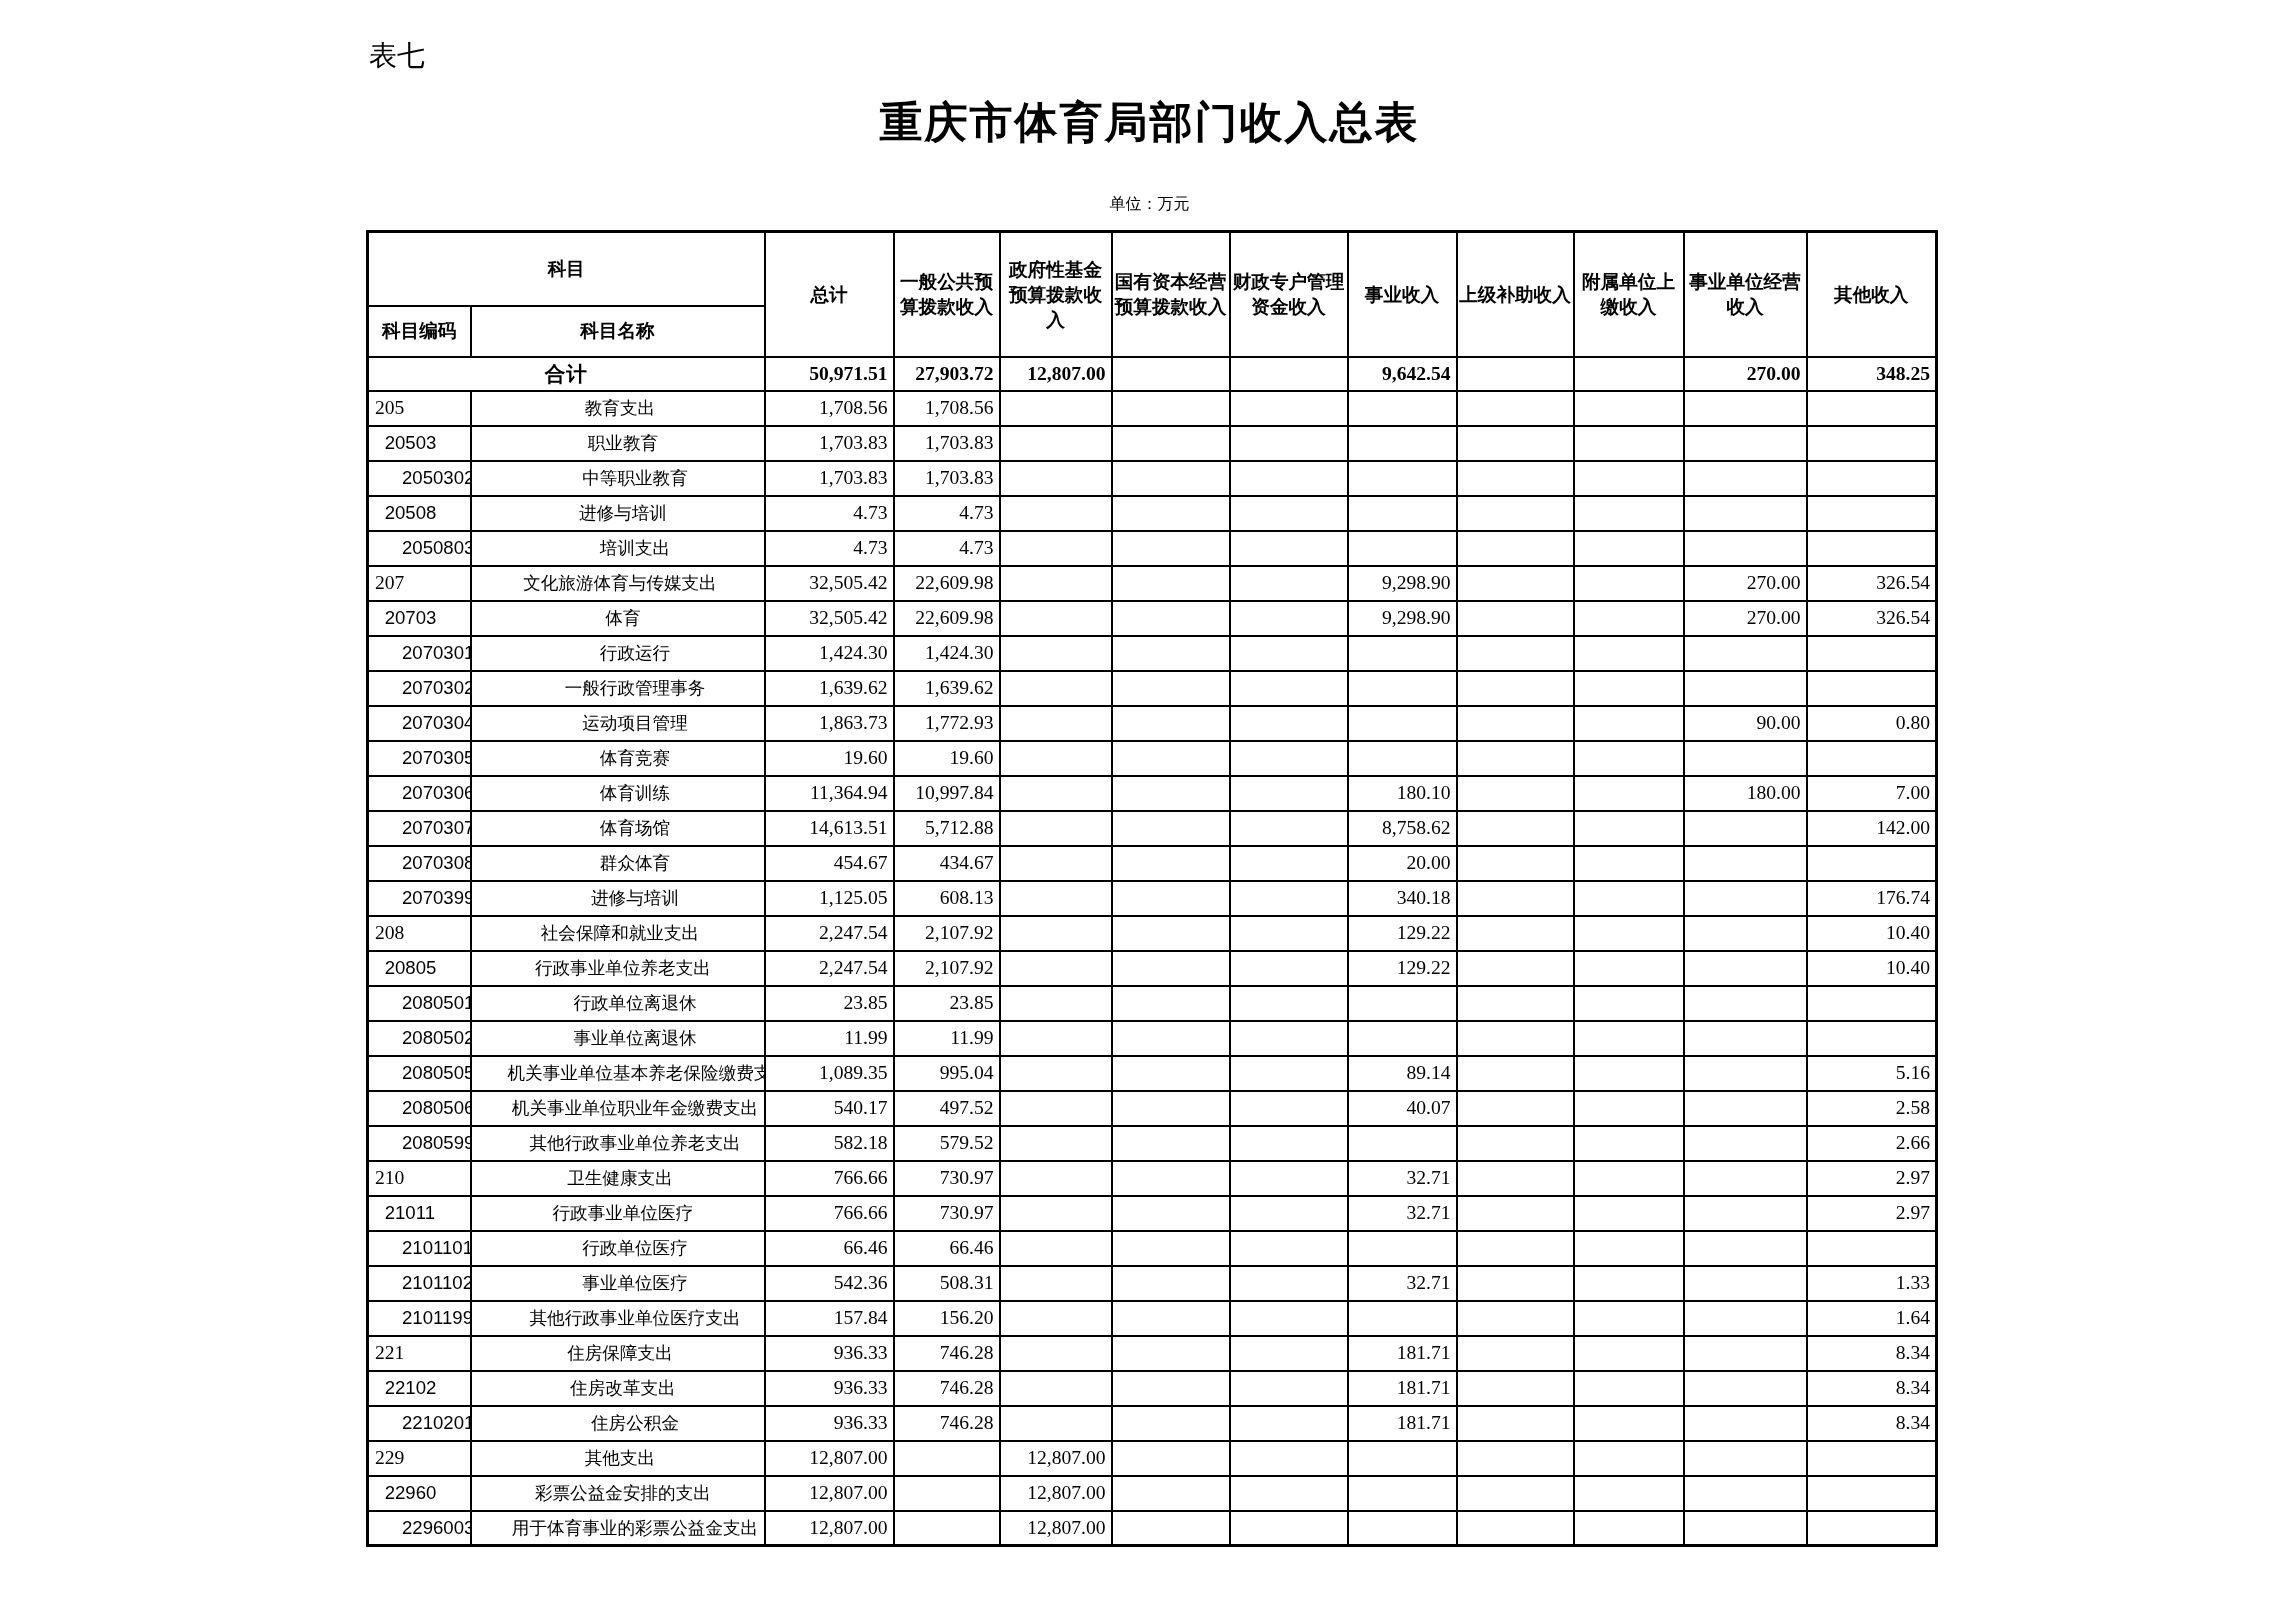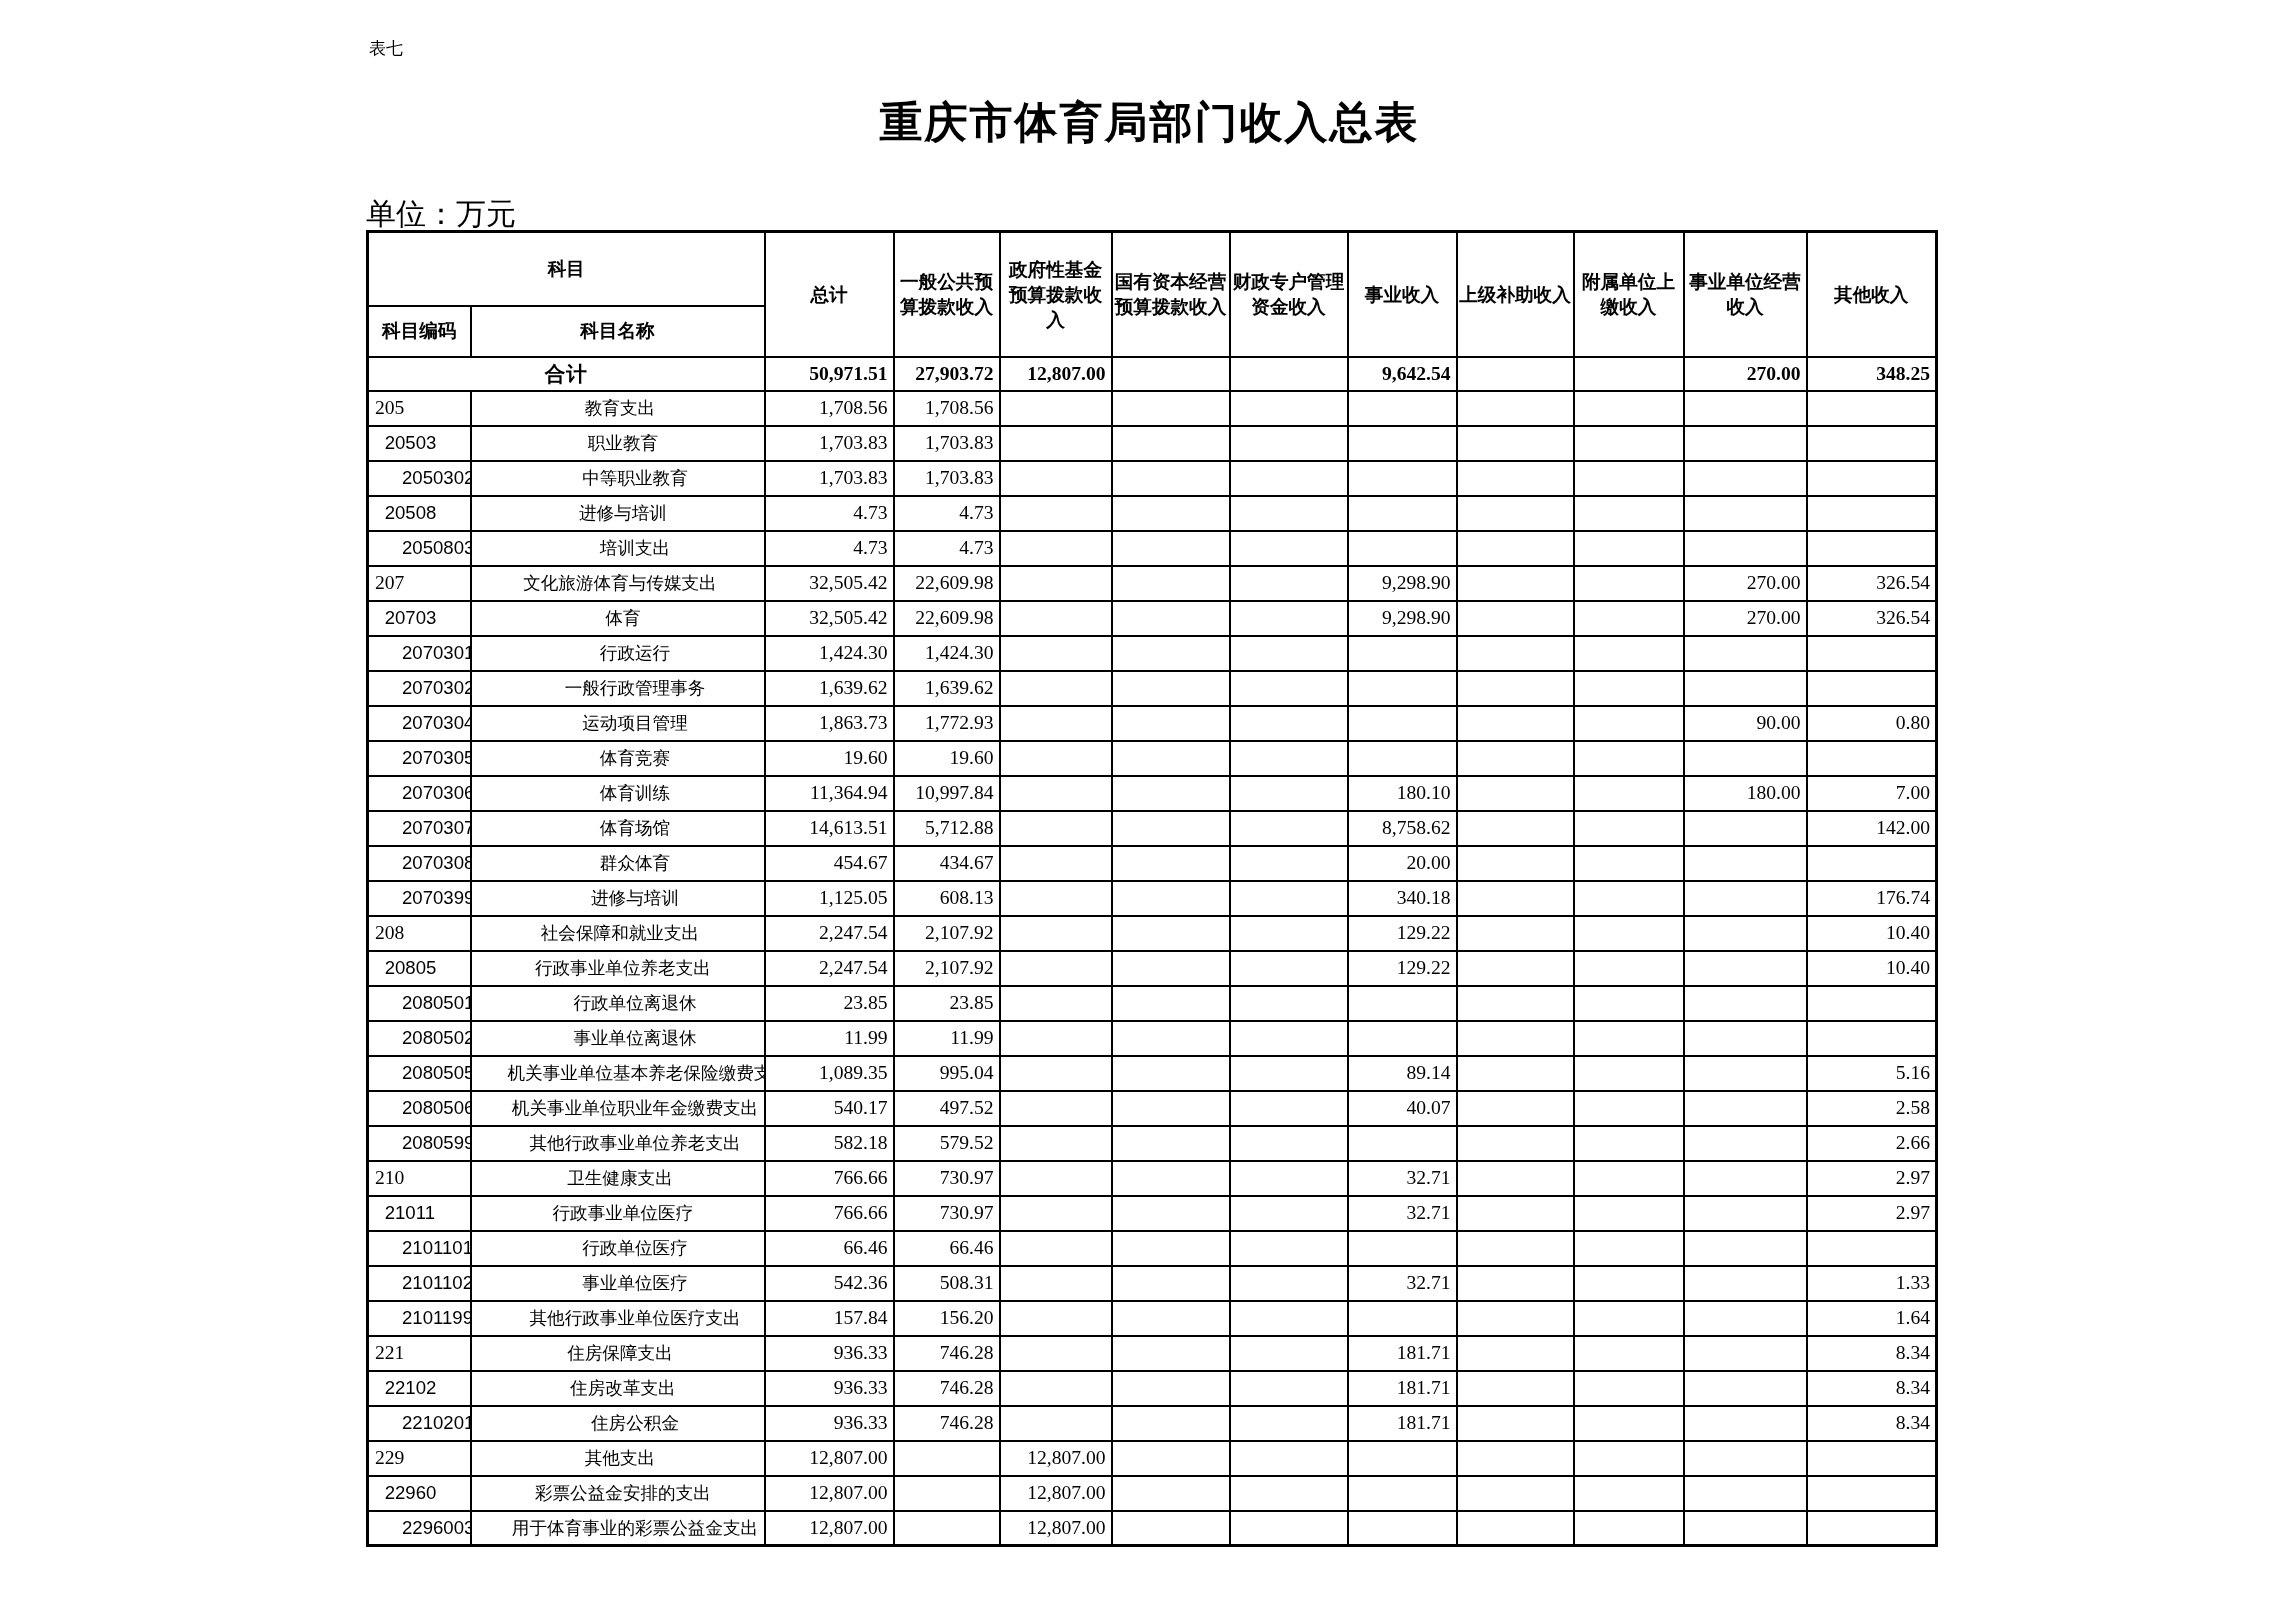--- a/index.html
+++ b/index.html
@@ -1,30 +1,30 @@
 <!DOCTYPE html>
 <html><head>
 <meta charset="utf-8">
 <style>
   html,body{margin:0;padding:0;}
   body{
     width:2293px;height:1621px;background:#ffffff;position:relative;
     font-family:"Liberation Serif","DejaVu Serif",serif;color:#000;
   }
   .tab-label{
-    position:absolute;left:369px;top:37px;font-size:17px;
+    position:absolute;left:369px;top:37px;font-size:28px;
     font-family:"Liberation Serif","DejaVu Serif",serif;
   }
   .doc-title{
     position:absolute;left:366px;top:94px;width:1567px;text-align:center;
     font-size:43px;font-weight:700;letter-spacing:2px;
   }
   .unit-note{
-    position:absolute;left:366px;top:194px;width:1567px;text-align:left;
-    font-size:30px;
+    position:absolute;left:366px;top:194px;width:1567px;text-align:center;
+    font-size:16px;
   }
   table.income{
     position:absolute;left:366px;top:230px;width:1567px;
     border-collapse:collapse;table-layout:fixed;border:3.9px solid #000;
   }
   table.income th,table.income td{
     border:2px solid #000;overflow:hidden;vertical-align:middle;
     box-sizing:border-box;
   }
   thead th{

